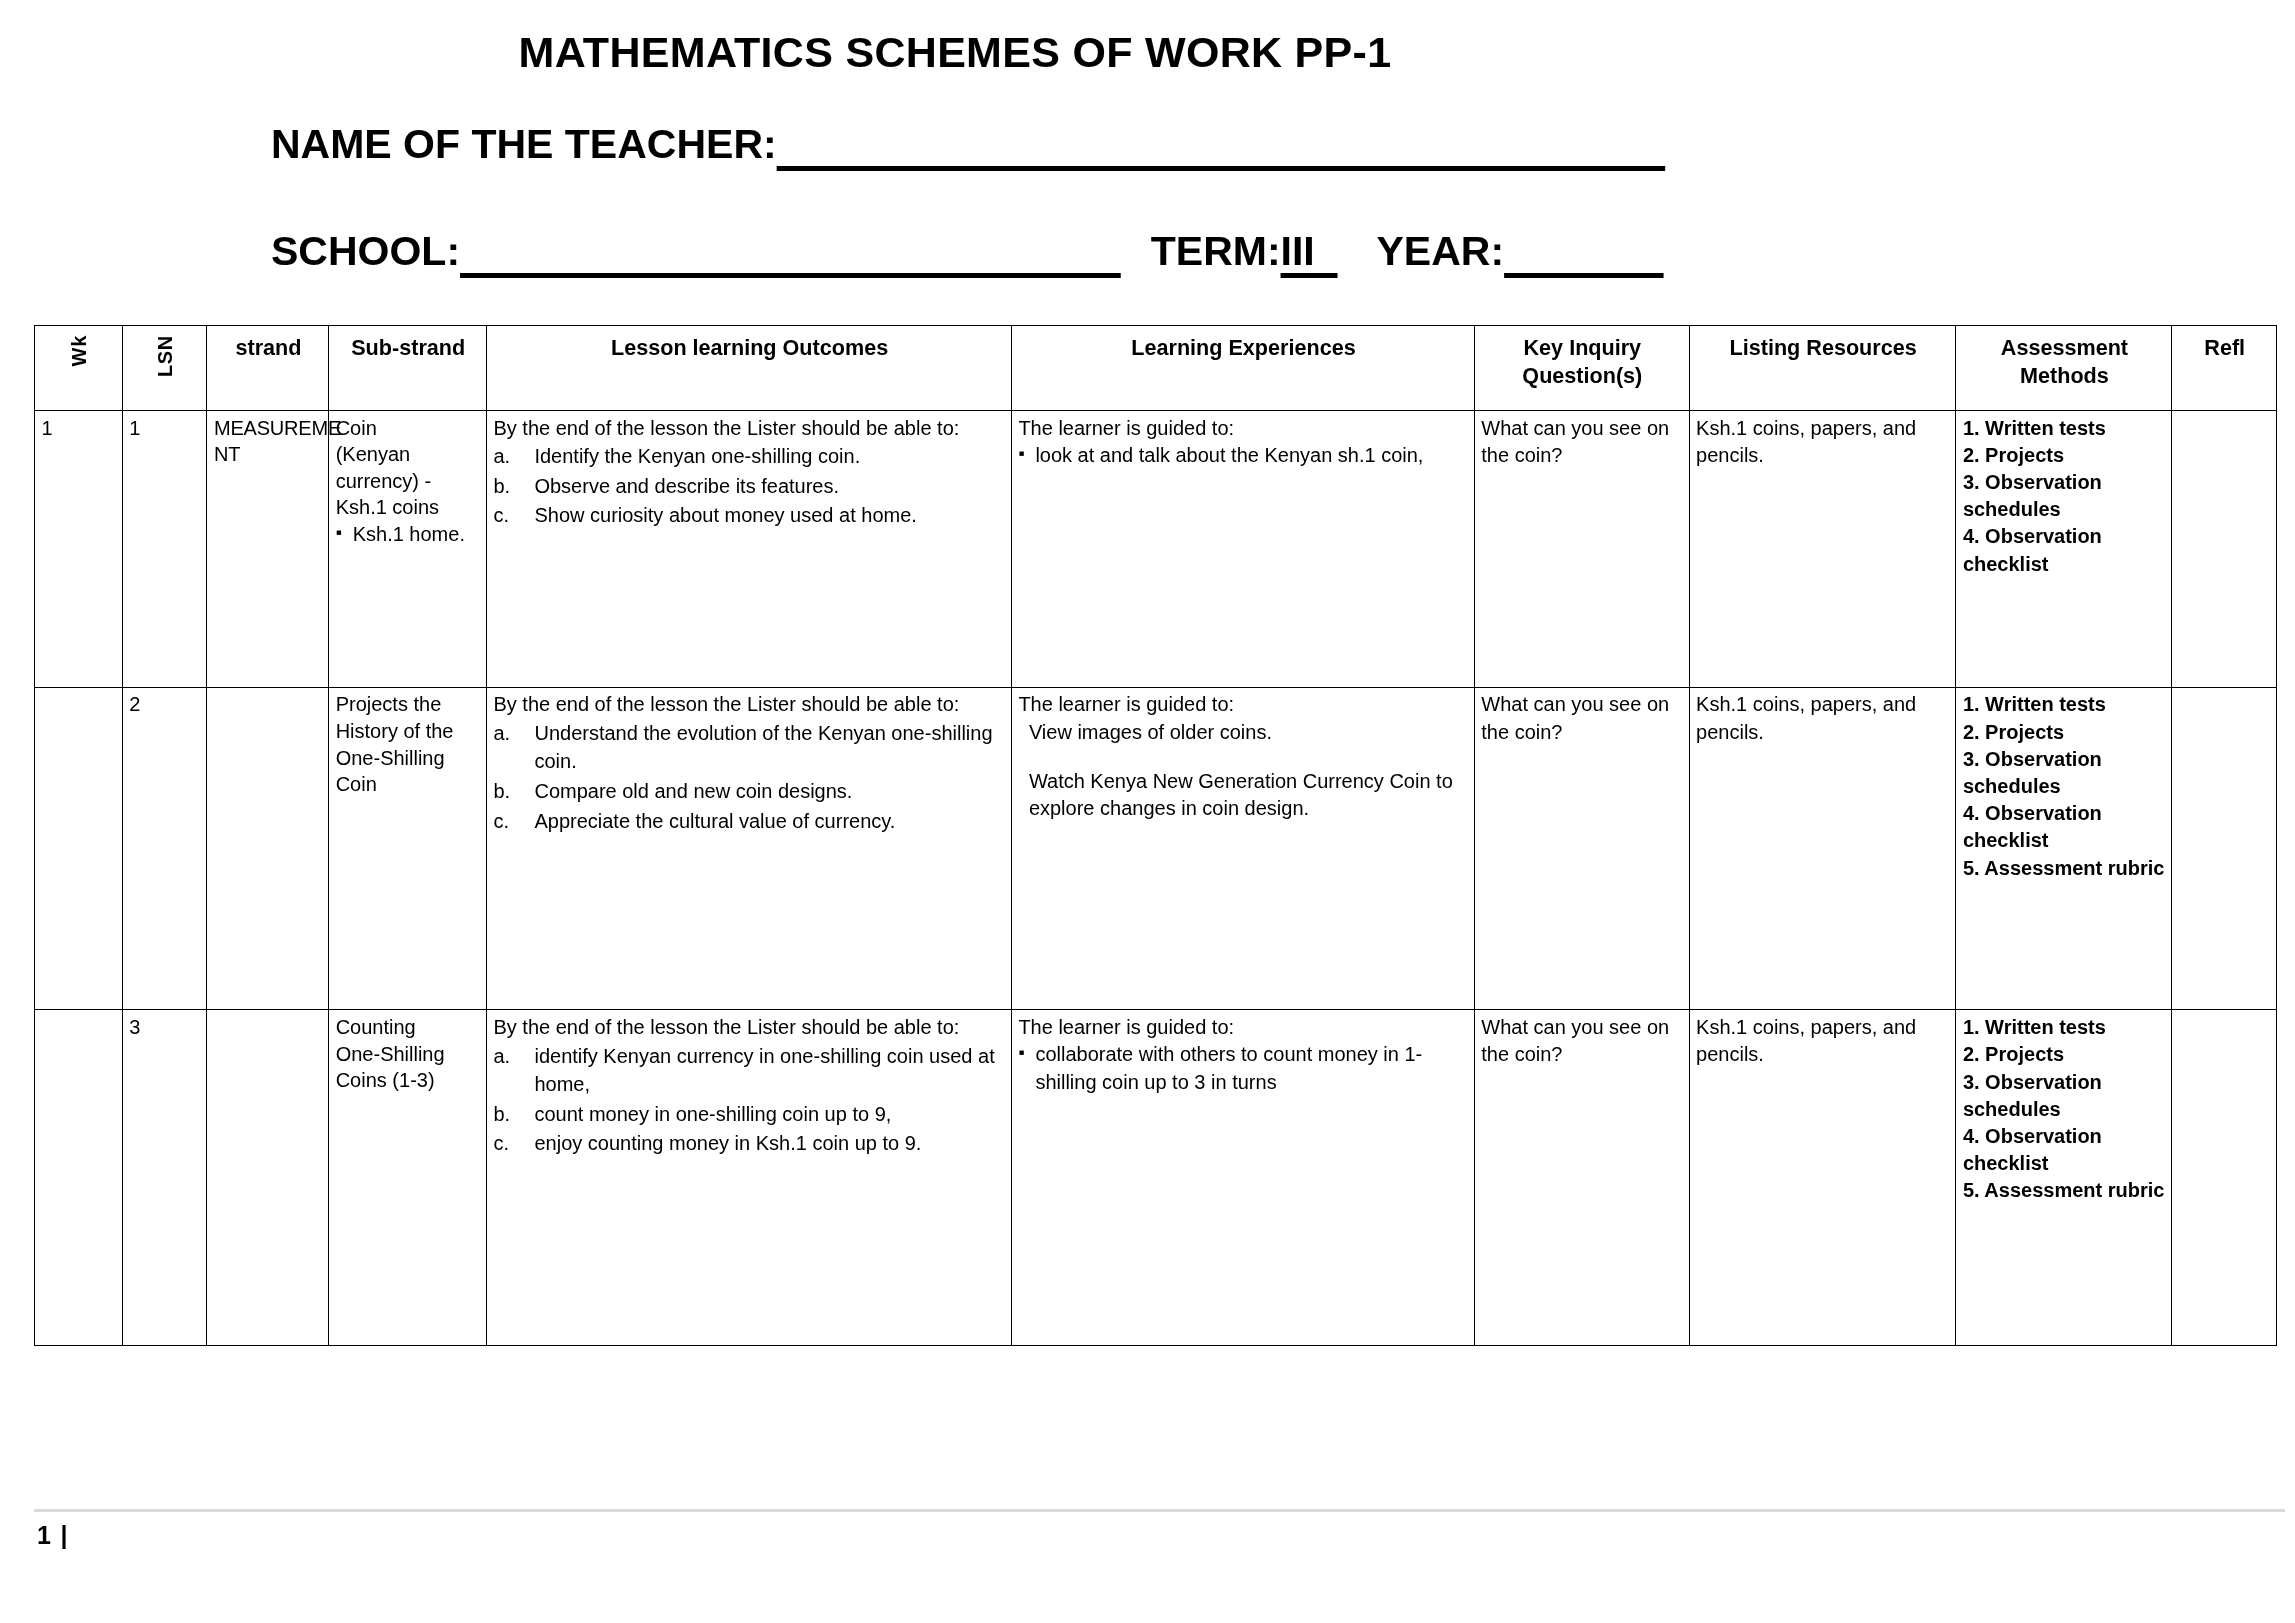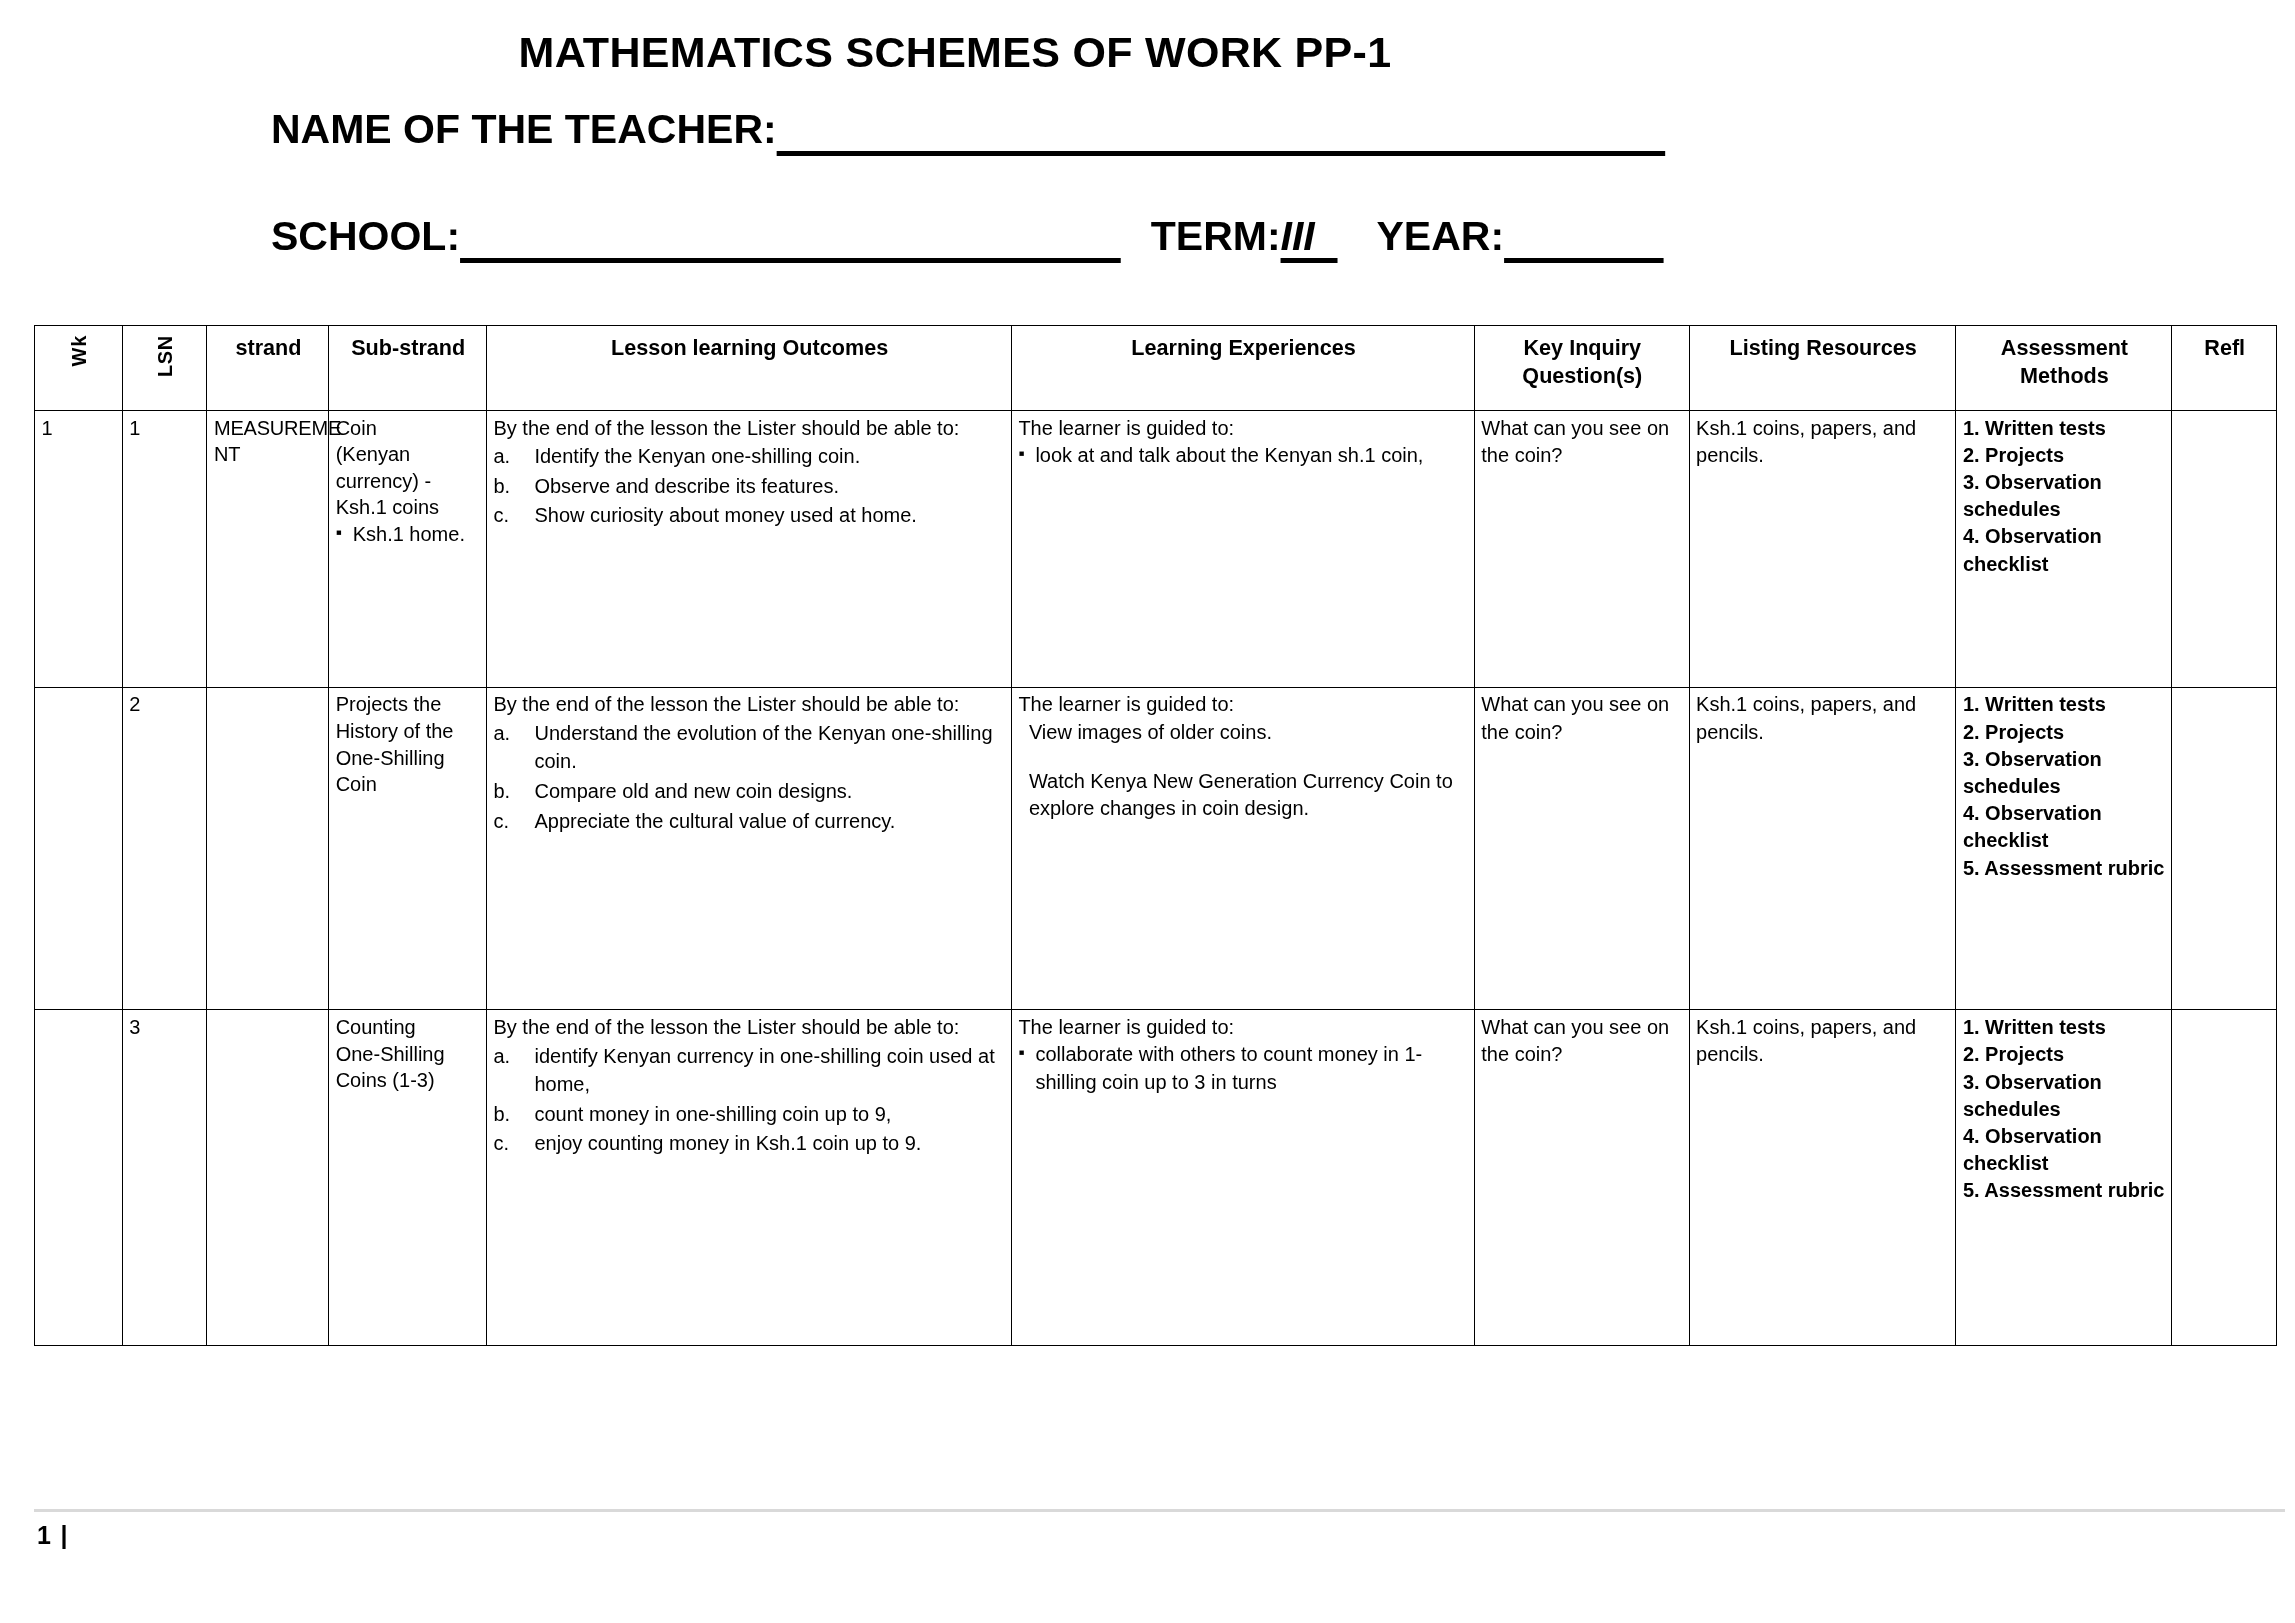--- a/index.html
+++ b/index.html
@@ -34,35 +34,34 @@
     line-height: 1.05;
   }
 
   .field-line {
     font-weight: bold;
     font-size: 41px;
     line-height: 1.05;
     white-space: nowrap;
     padding-left: 271px;
   }
-  .field-teacher { margin-top: 33px; }
+  .field-teacher { margin-top: 48px; }
   .field-school  { margin-top: 64px; }
 
   .blank {
     text-decoration: underline;
     text-decoration-thickness: 4.6px;
     text-underline-offset: 7.9px;
     white-space: pre;
   }
   .u-val {
     text-decoration: underline;
     text-decoration-thickness: 4.6px;
     text-underline-offset: 7.9px;
     white-space: pre;
-    font-style: italic;
   }
   .gap-term { display:inline-block; width: 30px; }
   .gap-year { display:inline-block; width: 39px; }
 
   
   .sow-wrap {
     position: absolute;
     left: 34px;
     top: 325px;
     width: 2243px;

